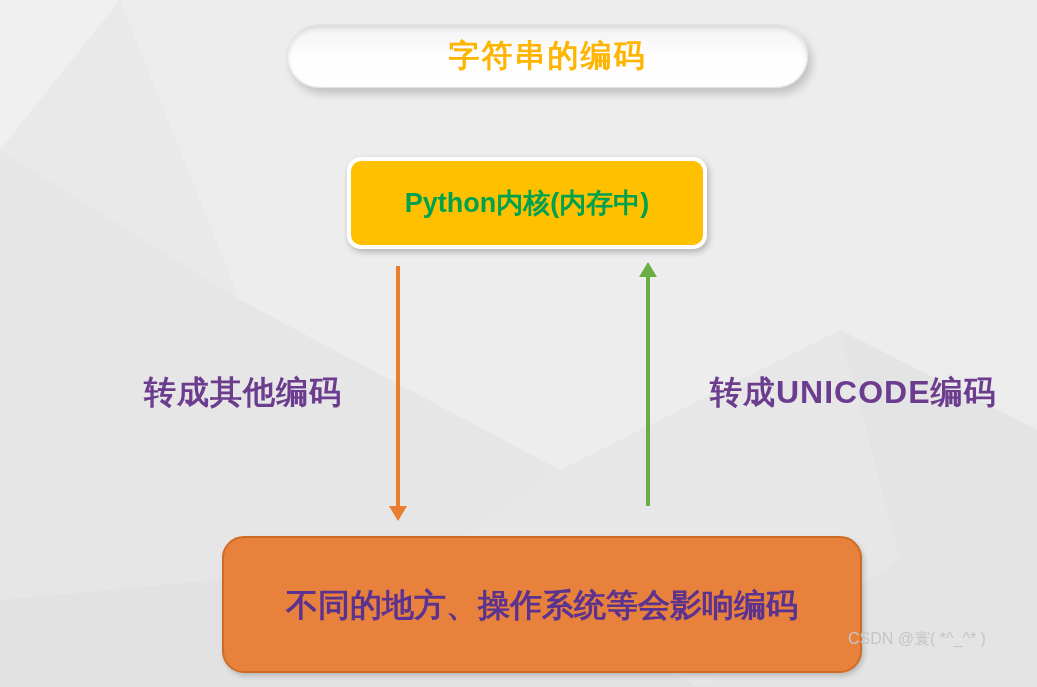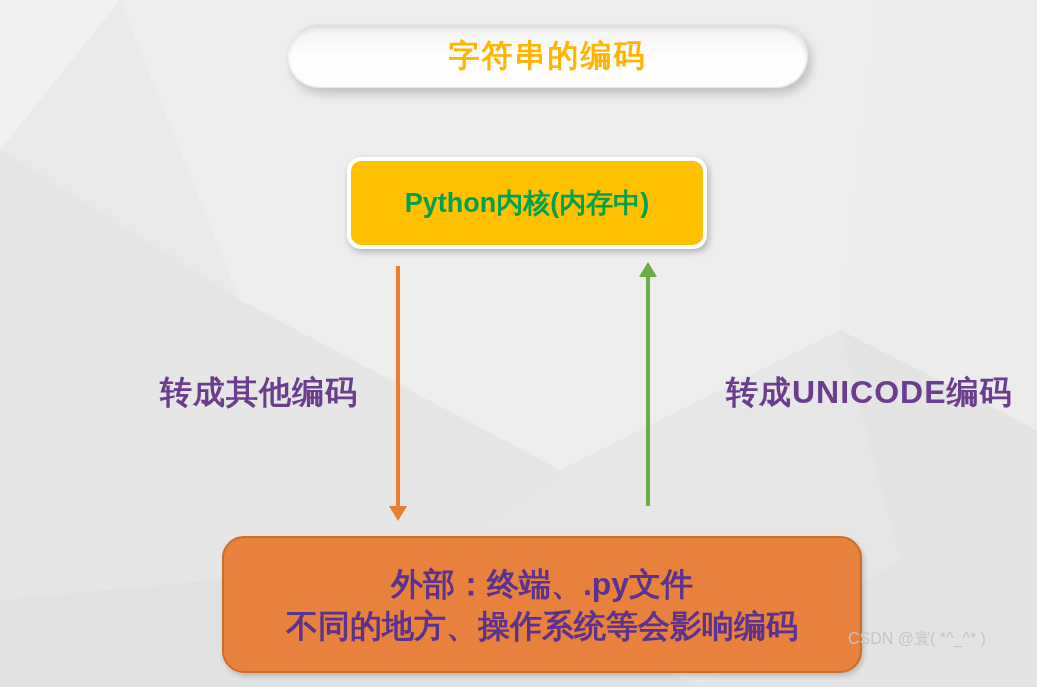--- a/index.html
+++ b/index.html
@@ -86,21 +86,20 @@
   .arrow-up .shaft { top: 13px; height: 231px; background: var(--arrow_green); }
   .arrow-up .head { top: 0; border-bottom: 15px solid var(--arrow_green); }
 
   
   .flow-label {
     color: var(--purple_label);
     font-size: 32px;
     font-weight: bold;
     white-space: nowrap;
     letter-spacing: 1px;
-    margin-left: 16px;
   }
   .flow-label-left { left: 144px; top: 371px; }
   .flow-label-right { left: 710px; top: 371px; }
 
   
   .external-box {
     left: 222px; top: 536px;
     width: 640px; height: 137px;
     background: var(--orange_box);
     border: 2px solid var(--orange_box_border);
@@ -155,17 +154,16 @@
 
 <div class="layer arrow arrow-up">
   <div class="shaft"></div>
   <div class="head"></div>
 </div>
 
 <div class="layer flow-label flow-label-left">转成其他编码</div>
 <div class="layer flow-label flow-label-right">转成UNICODE编码</div>
 
 <div class="layer external-box">
-  <span>外部：终端、.py文件</span>
   <span>不同的地方、操作系统等会影响编码</span>
 </div>
 
 <div class="layer watermark">CSDN @寰( *^_^* )</div>
 
 </body></html>

